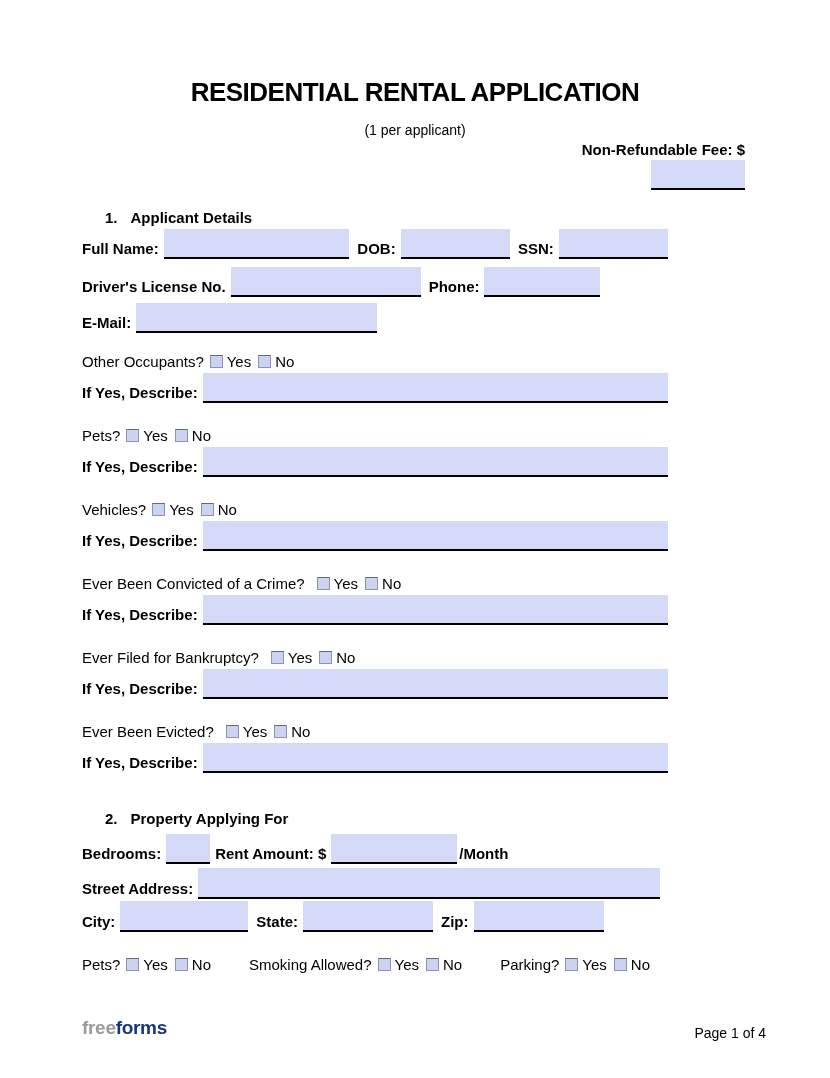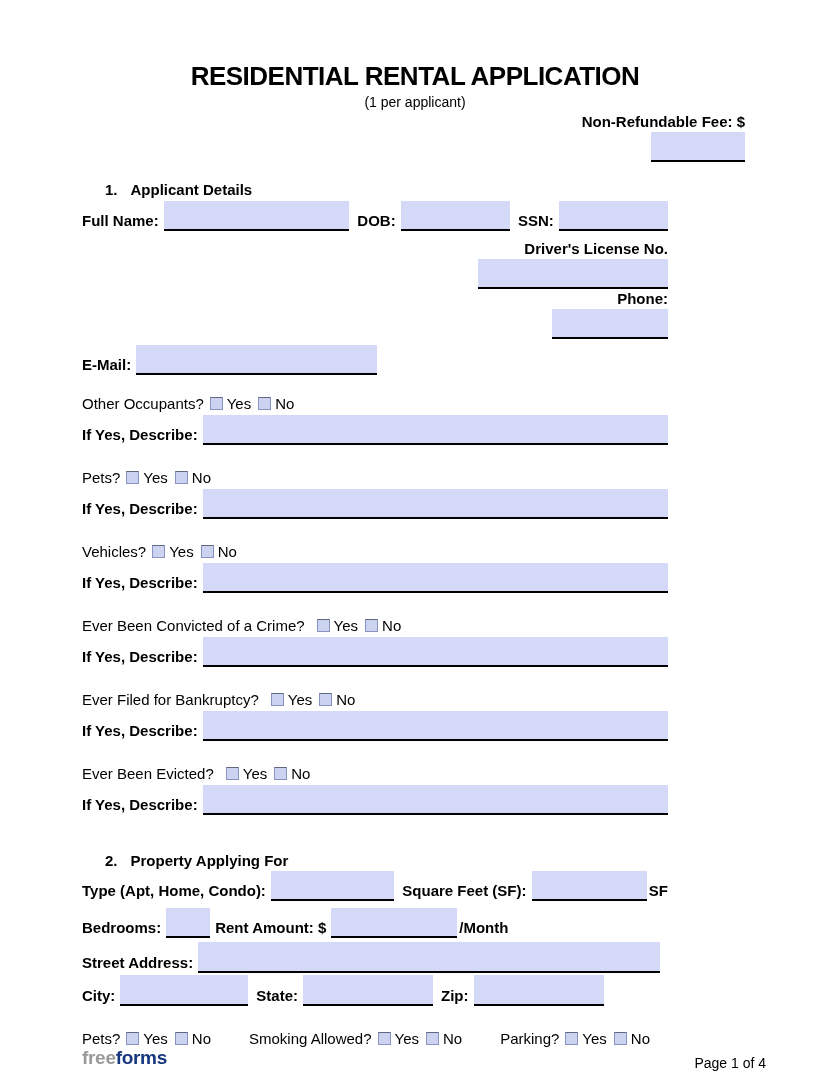--- a/index.html
+++ b/index.html
@@ -7,21 +7,21 @@
     width:830px;height:1078px;
     background:#ffffff;
     font-family:"Liberation Sans", sans-serif;
     color:#000;
     overflow:hidden;
   }
   .page{width:830px;height:1078px;padding-top:62px;box-sizing:border-box;position:relative;}
 
   .title{
     text-align:center;font-size:26px;font-weight:bold;line-height:28px;
-    letter-spacing:-0.5px;margin:0;
+    letter-spacing:-0.5px;margin:16px;
   }
   .subtitle{text-align:center;font-size:14px;line-height:16px;margin-top:4px;}
 
   .fee-row{
     display:flex;justify-content:flex-end;align-items:flex-end;
     margin-top:2px;margin-right:85px;flex-direction:column;
   }
   .fee-label{font-size:15px;font-weight:bold;line-height:19px;padding-bottom:1px;}
   .content{margin-left:82px;width:586px;}
 
@@ -62,25 +62,25 @@
   }
   .cbg .yn{margin-left:4px;}
   .cbg .cb + .yn{margin-left:4px;}
   .cbg .yn + .cb{margin-left:7px;}
 
   .street-row{width:578px;}
   .spread{width:568px;display:flex;justify-content:space-between;align-items:center;margin-top:24px;}
   .qgroup{display:flex;align-items:center;font-size:15px;}
 
   .mt2{margin-top:2px;} .mt3{margin-top:3px;} .mt4{margin-top:4px;}
-  .mt6{margin-top:6px;} .mt7{margin-top:7px;} .mt8{margin-top:8px;flex-direction:column;}
+  .mt6{margin-top:6px;} .mt7{margin-top:7px;} .mt8{margin-top:8px;}
   .mt19{margin-top:19px;} .mt23{margin-top:23px;}
 
   .footer{
-    margin-left:82px;margin-right:64px;
+    margin-left:82px;margin-right:64px;margin-top:44px;
     display:flex;justify-content:space-between;align-items:flex-start;
   }
   .logo{font-size:19px;font-weight:bold;letter-spacing:-0.3px;}
   .logo .free{color:#9a9a9a;}
   .logo .forms{color:#16377e;}
   .page-num{font-size:14px;padding-top:8px;}
 </style>
 </head>
 <body>
 
@@ -204,27 +204,20 @@
     <div class="frow mt2">
       <span class="lbl">If Yes, Describe:</span>
       <div class="field flex1"></div>
     </div>
 
     <div class="sec-heading sec2">
       <span class="num">2.</span>
       <span>Property Applying For</span>
     </div>
 
-    <div class="frow mt2">
-      <span class="lbl">Type (Apt, Home, Condo):</span>
-      <div class="field w132"></div>
-      <span class="lbl ml8">Square Feet (SF):</span>
-      <div class="field w123"></div>
-      <span class="lbl tight">SF</span>
-    </div>
 
     <div class="frow mt7">
       <span class="lbl">Bedrooms:</span>
       <div class="field w40"></div>
       <span class="lbl ml12">Rent Amount: $</span>
       <div class="field w122"></div>
       <span class="lbl tight">/Month</span>
     </div>
 
     <div class="frow mt4 street-row">

